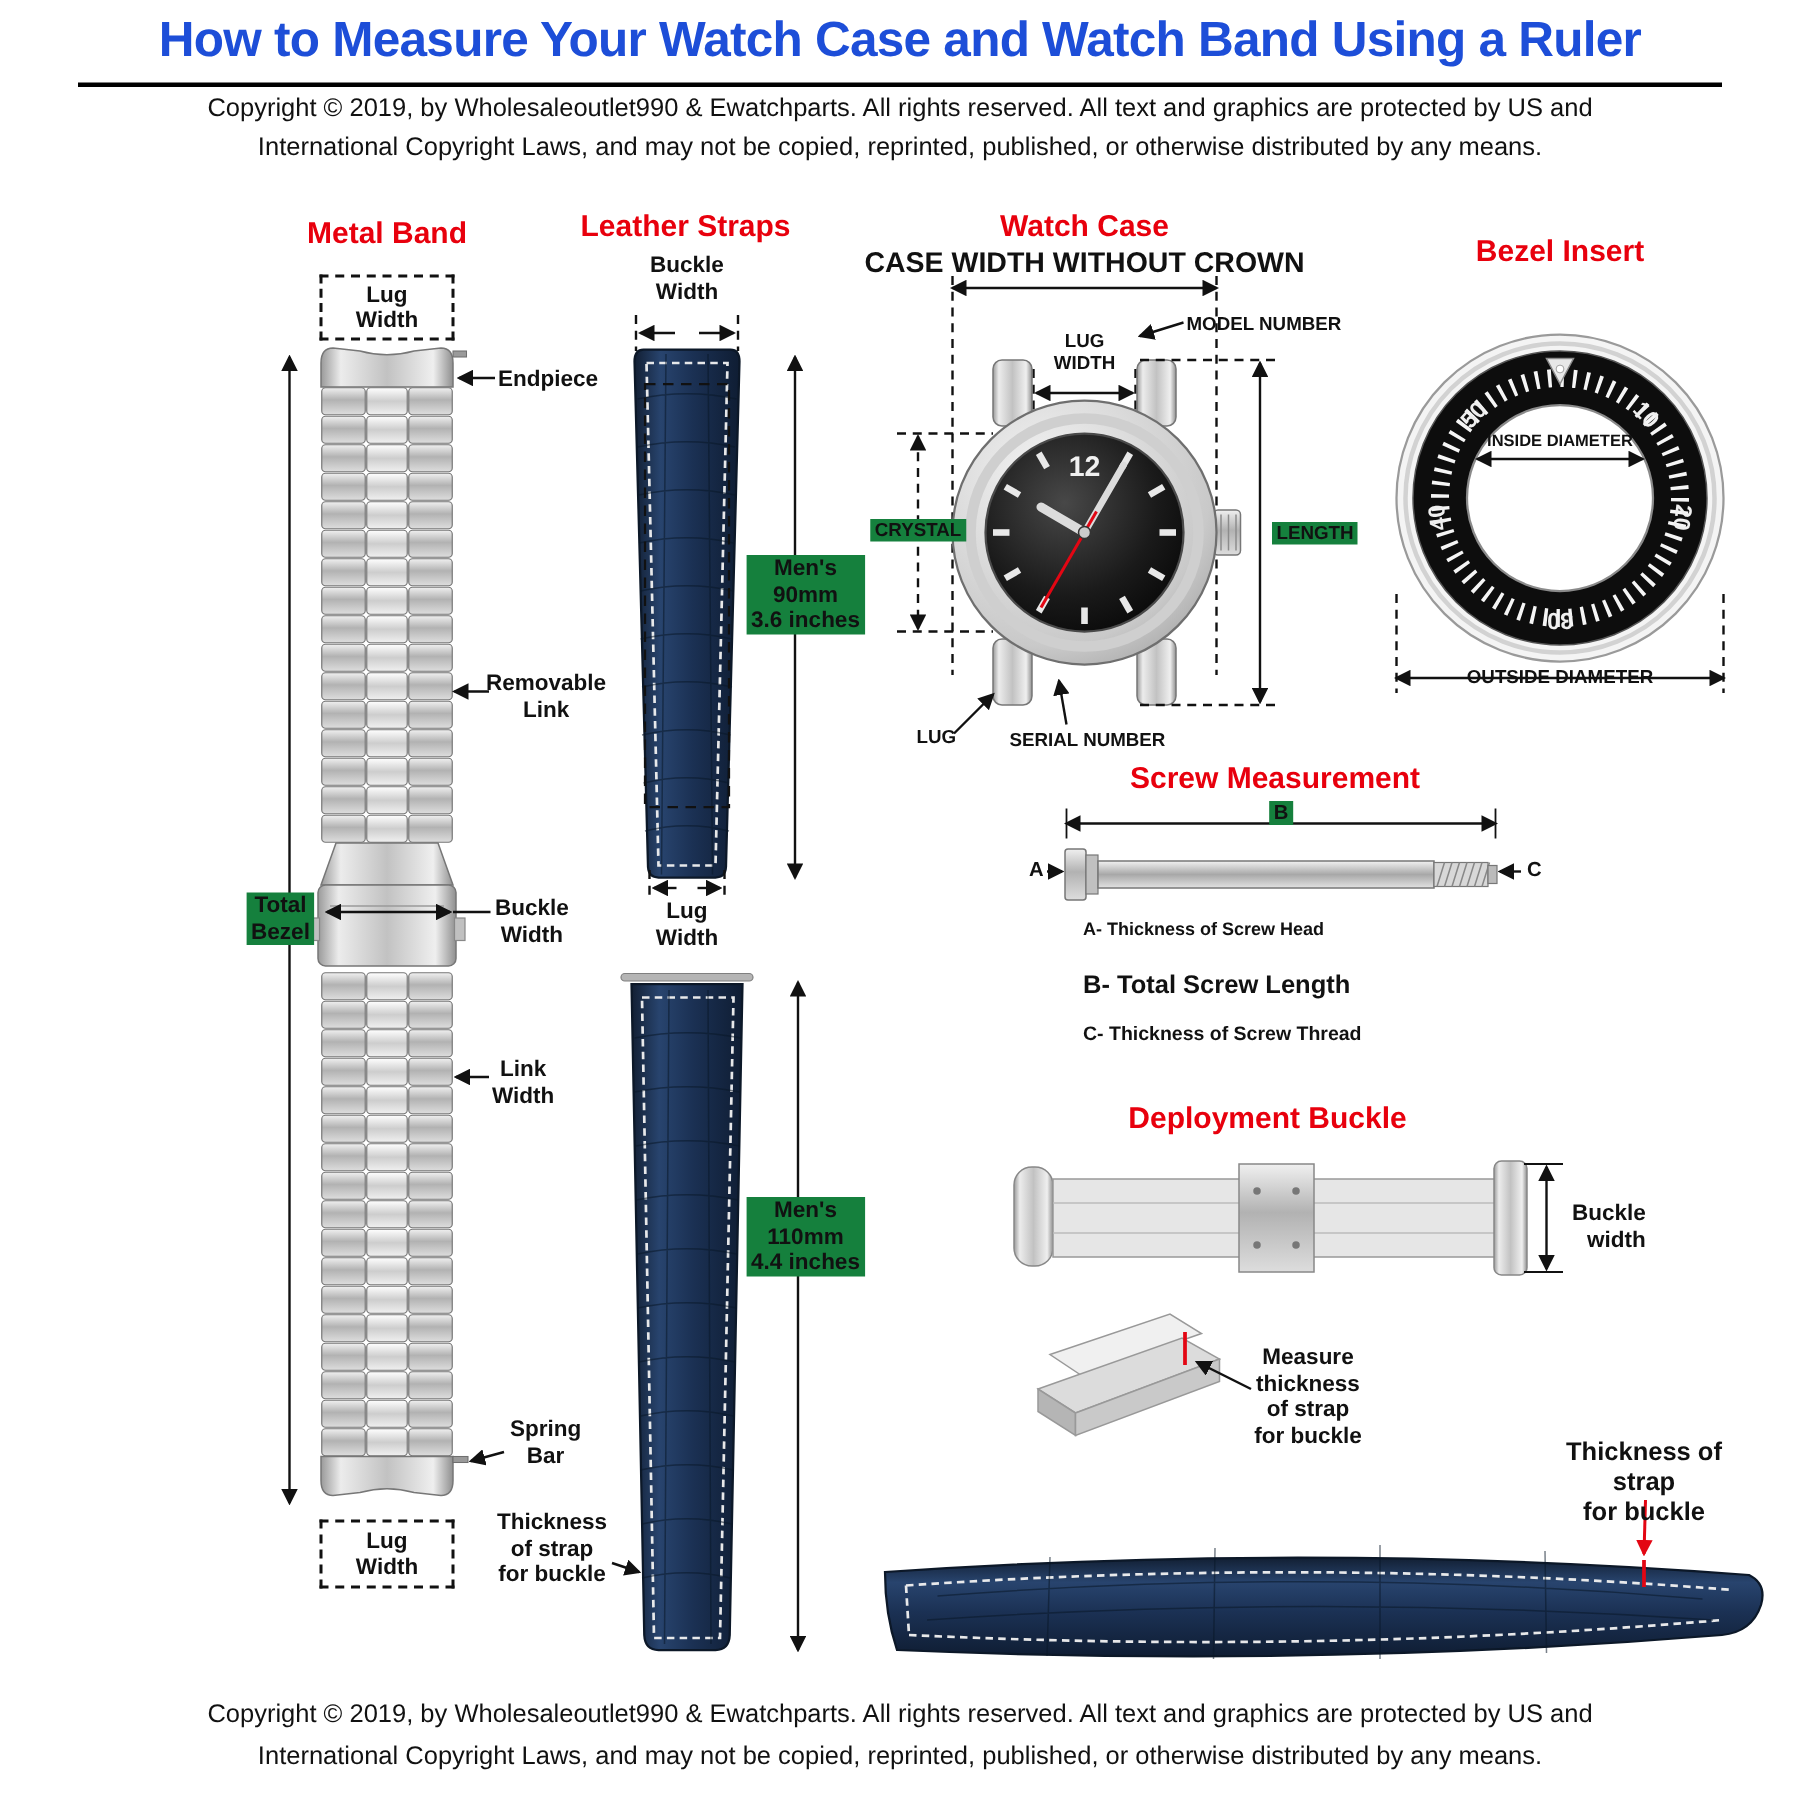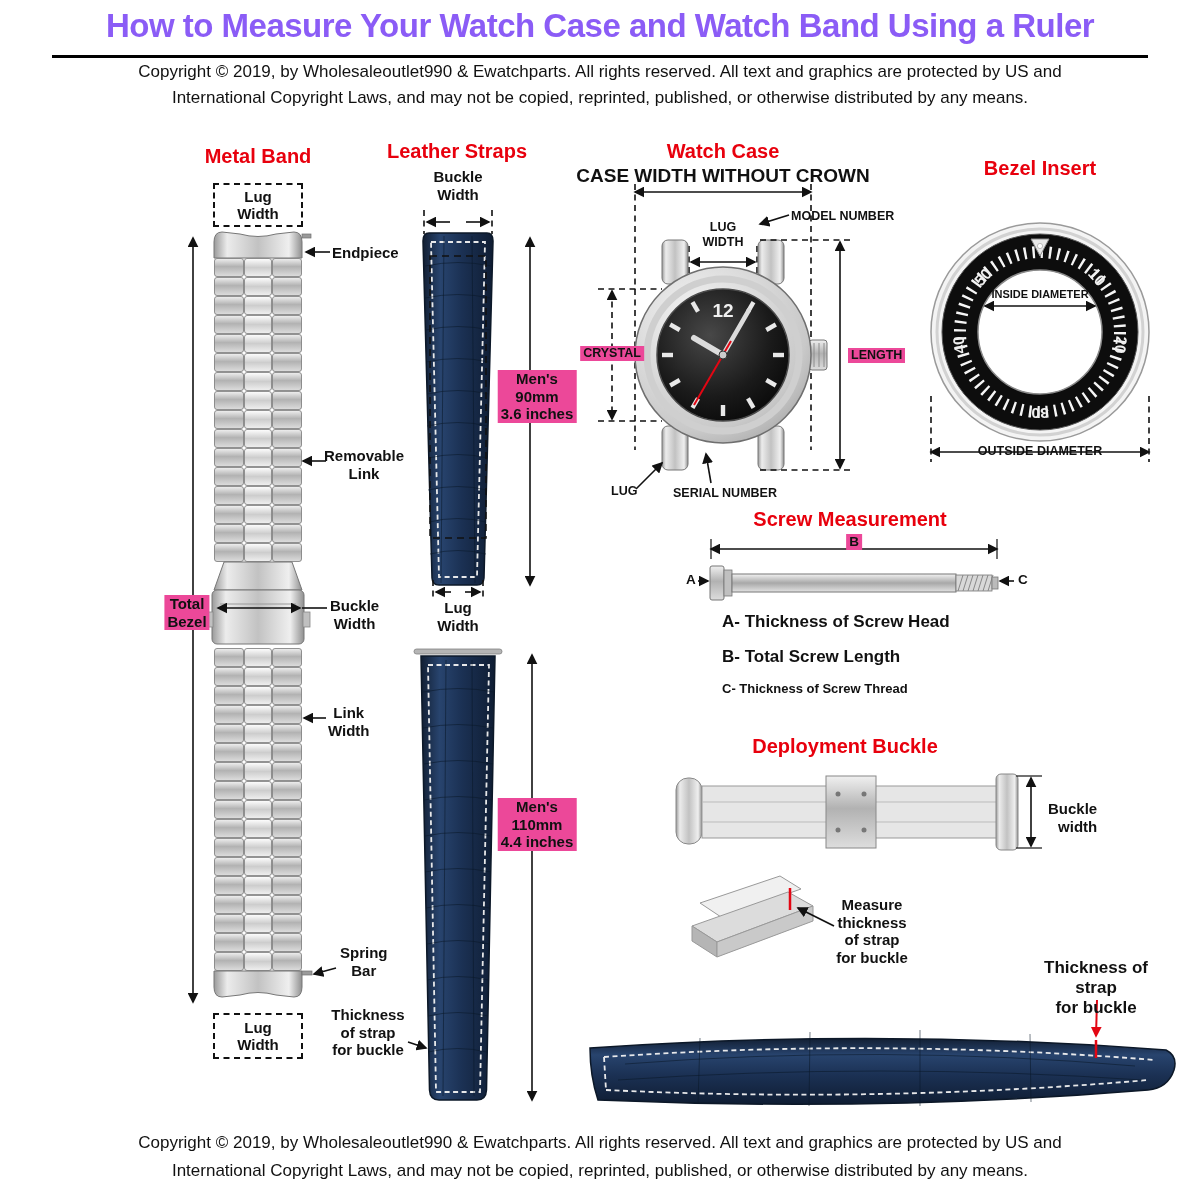--- a/index.html
+++ b/index.html
@@ -1,26 +1,26 @@
 <!DOCTYPE html>
 <html><head>
 <meta charset="utf-8">
 <style>
 *{margin:0;padding:0;box-sizing:border-box}
 html,body{width:1200px;height:1200px;background:#fff}
 body{font-family:"Liberation Sans","DejaVu Sans",sans-serif;color:#111}
 #canvas{position:relative;width:1200px;height:1200px;overflow:hidden;background:#fff}
 #art{position:absolute;left:0;top:0}
-.title{position:absolute;top:7px;left:0;width:100%;text-align:center;font-size:33px;font-weight:bold;letter-spacing:-0.5px;color:#8b5cf6}
+.title{position:absolute;top:7px;left:0;width:100%;text-align:center;font-size:33px;font-weight:bold;letter-spacing:-0.5px;color:#1d4ed8}
 .rule{position:absolute;top:55px;left:52px;width:1096px;height:3px;background:#000}
 .copy{position:absolute;left:0;width:100%;text-align:center;font-size:17px;color:#111}
 .sec{position:absolute;transform:translateX(-50%);font-size:20px;font-weight:bold;color:#e8000d;white-space:nowrap}
 .lbl{position:absolute;font-weight:bold;font-size:15px;line-height:1.18;text-align:center;white-space:pre-line;color:#111}
 .ctr{transform:translateX(-50%)}
-.bg{background:#ec4899;padding:0 3px}
+.bg{background:#15803d;padding:0 3px}
 .left{text-align:right}
 .dbox{position:absolute;border:2px dashed #111;display:flex;align-items:center;justify-content:center;font-weight:bold;font-size:15px;line-height:1.15;text-align:center;white-space:pre-line;color:#111}
 .arrow{stroke:#111;stroke-width:1.6;fill:none}
 .dash{stroke-dasharray:6 4.5}
 .thin{stroke:#111;stroke-width:1.2;fill:none}
 .stitch{stroke:#f2f2f2;stroke-width:1.8;fill:none;stroke-dasharray:5 3.5;opacity:.95}
 .croc{stroke:#0a1828;stroke-width:1;fill:none;opacity:.55}
 </style>
 </head>
 <body>
@@ -328,21 +328,21 @@
 <div class="lbl left" style="left:673px;top:486px;font-size:12.5px">SERIAL NUMBER</div>
 
 <div class="sec" style="left:1040px;top:157px">Bezel Insert</div>
 <div class="lbl ctr" style="left:1040px;top:288px;font-size:11px">INSIDE DIAMETER</div>
 <div class="lbl ctr" style="left:1040px;top:444px;font-size:12.5px">OUTSIDE DIAMETER</div>
 
 <div class="sec" style="left:850px;top:508px">Screw Measurement</div>
 <div class="lbl ctr bg" style="left:854px;top:534px;font-size:13.5px">B</div>
 <div class="lbl" style="left:686px;top:572px;font-size:13.5px">A</div>
 <div class="lbl" style="left:1018px;top:572px;font-size:13.5px">C</div>
-<div class="lbl left" style="left:722px;top:612px;font-size:17px">A- Thickness of Screw Head</div>
+<div class="lbl left" style="left:722px;top:612px;font-size:12px">A- Thickness of Screw Head</div>
 <div class="lbl left" style="left:722px;top:647px;font-size:17px">B- Total Screw Length</div>
 <div class="lbl left" style="left:722px;top:681px;font-size:13px">C- Thickness of Screw Thread</div>
 
 <div class="sec" style="left:845px;top:735px">Deployment Buckle</div>
 <div class="lbl left" style="left:1048px;top:800px">Buckle
 width</div>
 <div class="lbl ctr" style="left:872px;top:896px">Measure
 thickness
 of strap
 for buckle</div>

